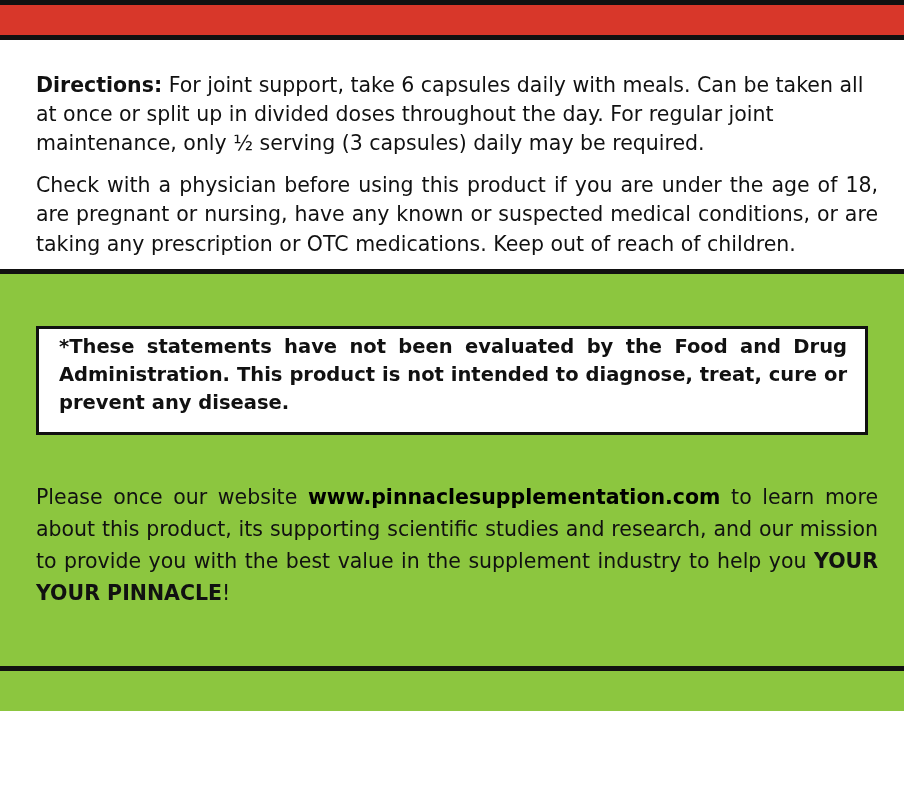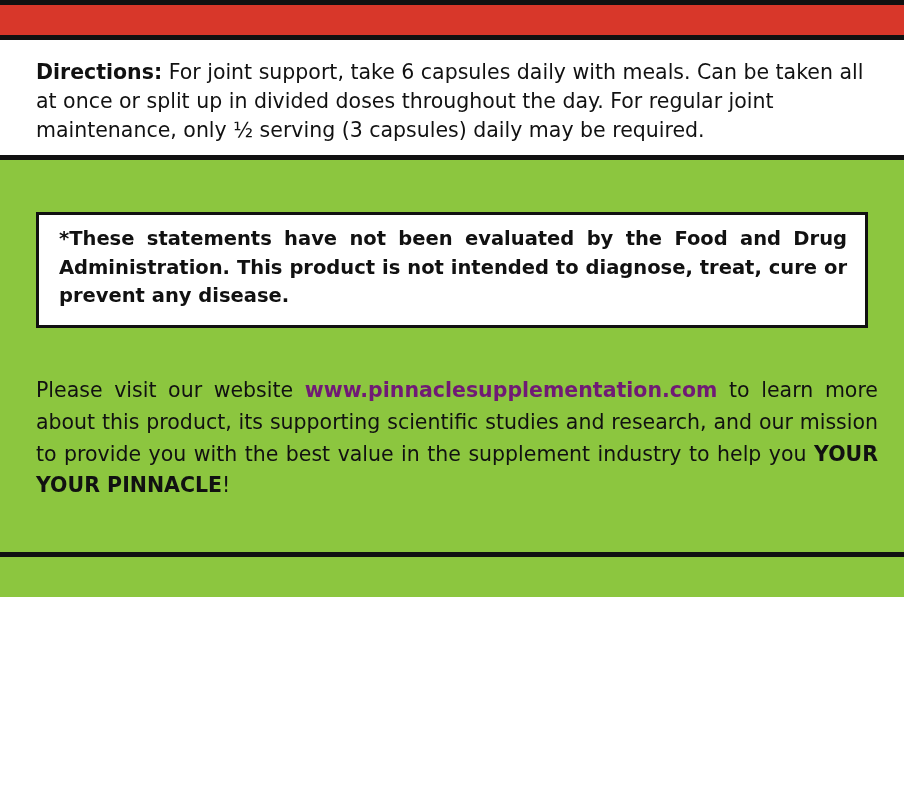--- a/index.html
+++ b/index.html
@@ -35,21 +35,21 @@
   }
   .red-band-bottom-rule {
     height: 5px;
     background: #111111;
     width: 100%;
   }
 
   
   .directions-panel {
     background: #ffffff;
-    padding: 18px 26px 10px 36px;
+    padding: 31px 26px 10px 36px;
     box-sizing: border-box;
   }
   .para {
     font-size: 20.5px;
     line-height: 1.42;
     margin: 0 0 13px 0;
     text-align: justify;
     color: #111111;
   }
   .para:last-child { margin-bottom: 0; }
@@ -68,41 +68,41 @@
   }
   .green-top-rule {
     height: 5px;
     background: #111111;
     width: 100%;
   }
   .disclaimer-box {
     margin: 52px 36px 0 36px;
     border: 3px solid #111111;
     background: #ffffff;
-    padding: 10px 18px 15px 20px;
+    padding: 4px 18px 15px 20px;
     box-sizing: border-box;
   }
   .disclaimer-text {
     font-size: 19.5px;
     line-height: 1.45;
     font-weight: bold;
     text-align: justify;
     margin: 0;
     color: #111111;
   }
   .website-para {
     margin: 47px 26px 0 36px;
     font-size: 20.5px;
     line-height: 1.55;
     text-align: justify;
     color: #111111;
   }
   .website-link {
     font-weight: bold;
-    color: #701a75;
+    color: #000000;
     text-decoration: none;
   }
   .green-bottom-rule {
     position: absolute;
     bottom: 40px;
     left: 0;
     height: 5px;
     background: #111111;
     width: 100%;
   }
@@ -119,28 +119,29 @@
 <body>
 
 <div class="label">
 
   <div class="top-rule"></div>
   <div class="red-band"></div>
   <div class="red-band-bottom-rule"></div>
 
   <div class="directions-panel">
     <p class="para first"><span class="bold">Directions:</span><span> For joint support, take 6 capsules daily with meals. Can be taken all at once or split up in divided doses throughout the day. For regular joint maintenance, only ½ serving (3 capsules) daily may be required.</span></p>
+    <p class="para">Check with a physician before using this product if you are under the age of 18, are pregnant or nursing, have any known or suspected medical conditions, or are taking any prescription or OTC medications. Keep out of reach of children.</p>
   </div>
 
   <div class="green-panel">
     <div class="green-top-rule"></div>
 
     <div class="disclaimer-box">
       <p class="disclaimer-text">*These statements have not been evaluated by the Food and Drug Administration. This product is not intended to diagnose, treat, cure or prevent any disease.</p>
     </div>
 
-    <p class="website-para"><span>Please visit our website </span><span class="website-link">www.pinnaclesupplementation.com</span><span> to learn more about this product, its supporting scientific studies and research, and our mission to provide you with the best value in the supplement industry to help you </span><span class="bold">YOUR YOUR PINNACLE</span><span>!</span></p>
+    <p class="website-para"><span>Please once our website </span><span class="website-link">www.pinnaclesupplementation.com</span><span> to learn more about this product, its supporting scientific studies and research, and our mission to provide you with the best value in the supplement industry to help you </span><span class="bold">YOUR YOUR PINNACLE</span><span>!</span></p>
 
     <div class="green-bottom-rule"></div>
     <div class="green-footer-strip"></div>
   </div>
 
 </div>
 
 </body></html>

